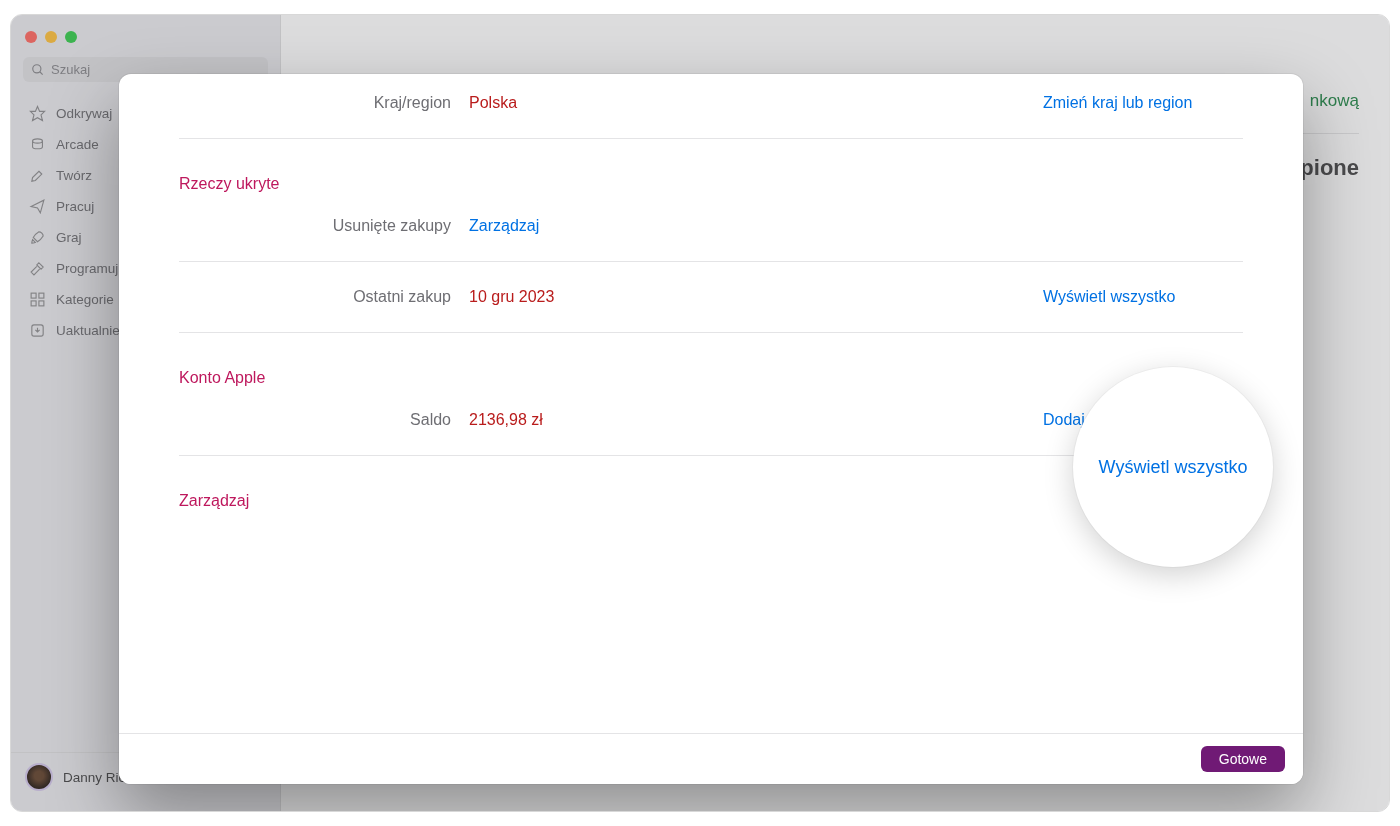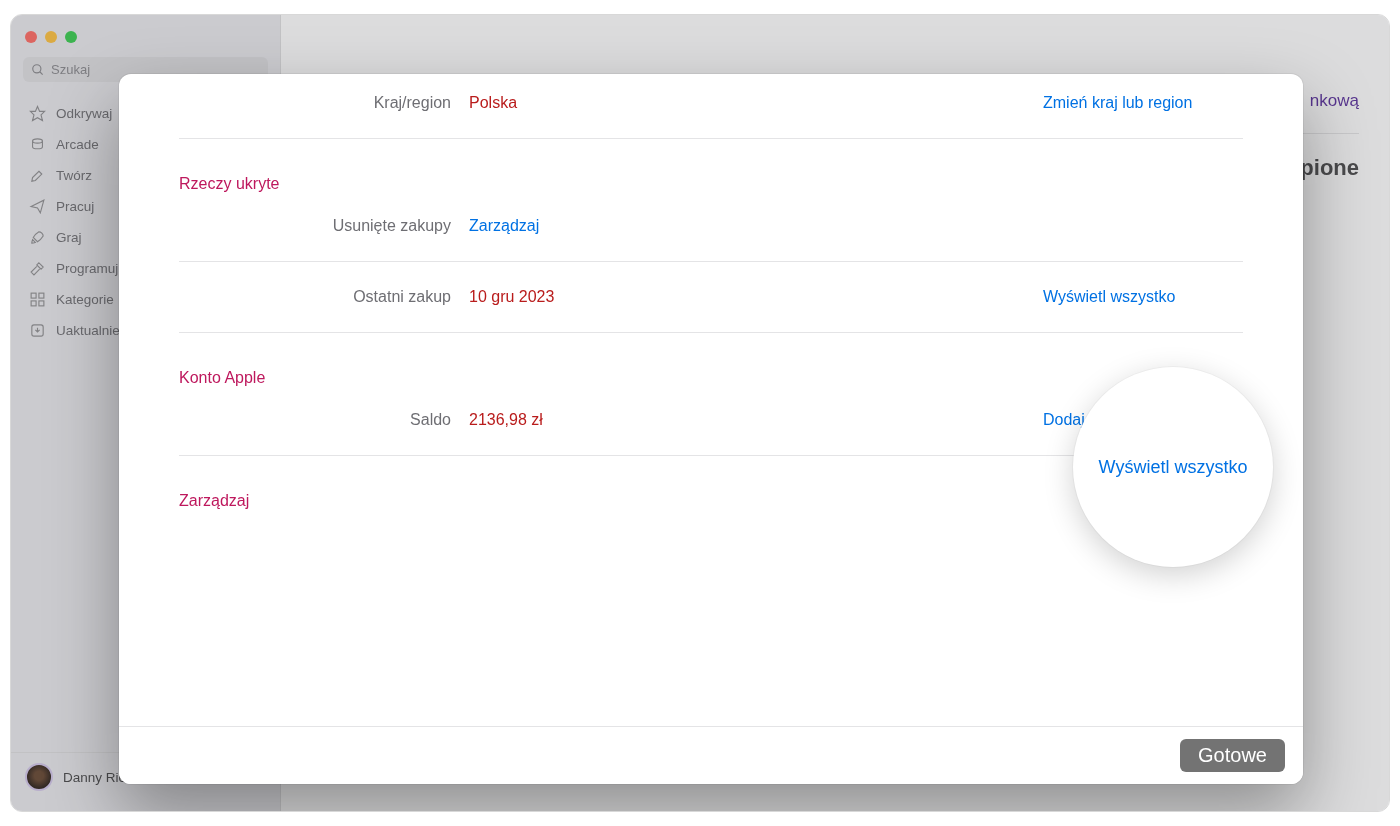--- a/index.html
+++ b/index.html
@@ -86,21 +86,21 @@
     
     .main-bg {
       flex: 1;
       background: #ffffff;
       position: relative;
     }
     .main-bg .bg-text {
       position: absolute;
       right: 30px;
       font-size: 17px;
-      color: #4c1d95;
+      color: #15803d;
     }
     .main-bg .bg-text2 {
       position: absolute;
       right: 30px;
       top: 140px;
       font-size: 22px;
       color: #3a3a3c;
       font-weight: 600;
     }
     .main-bg .bg-sep {
@@ -172,23 +172,23 @@
     }
     
     .sheet-footer {
       border-top: 1px solid #e4e4e6;
       padding: 12px 18px;
       display: flex;
       justify-content: flex-end;
       background: #fff;
     }
     .done-btn {
-      background: #737373;
+      background: #701a75;
       color: #fff;
-      font-size: 20px;
+      font-size: 14px;
       padding: 5px 18px;
       border-radius: 6px;
       border: none;
       cursor: pointer;
     }
     
     .callout {
       position: absolute;
       width: 200px;
       height: 200px;

